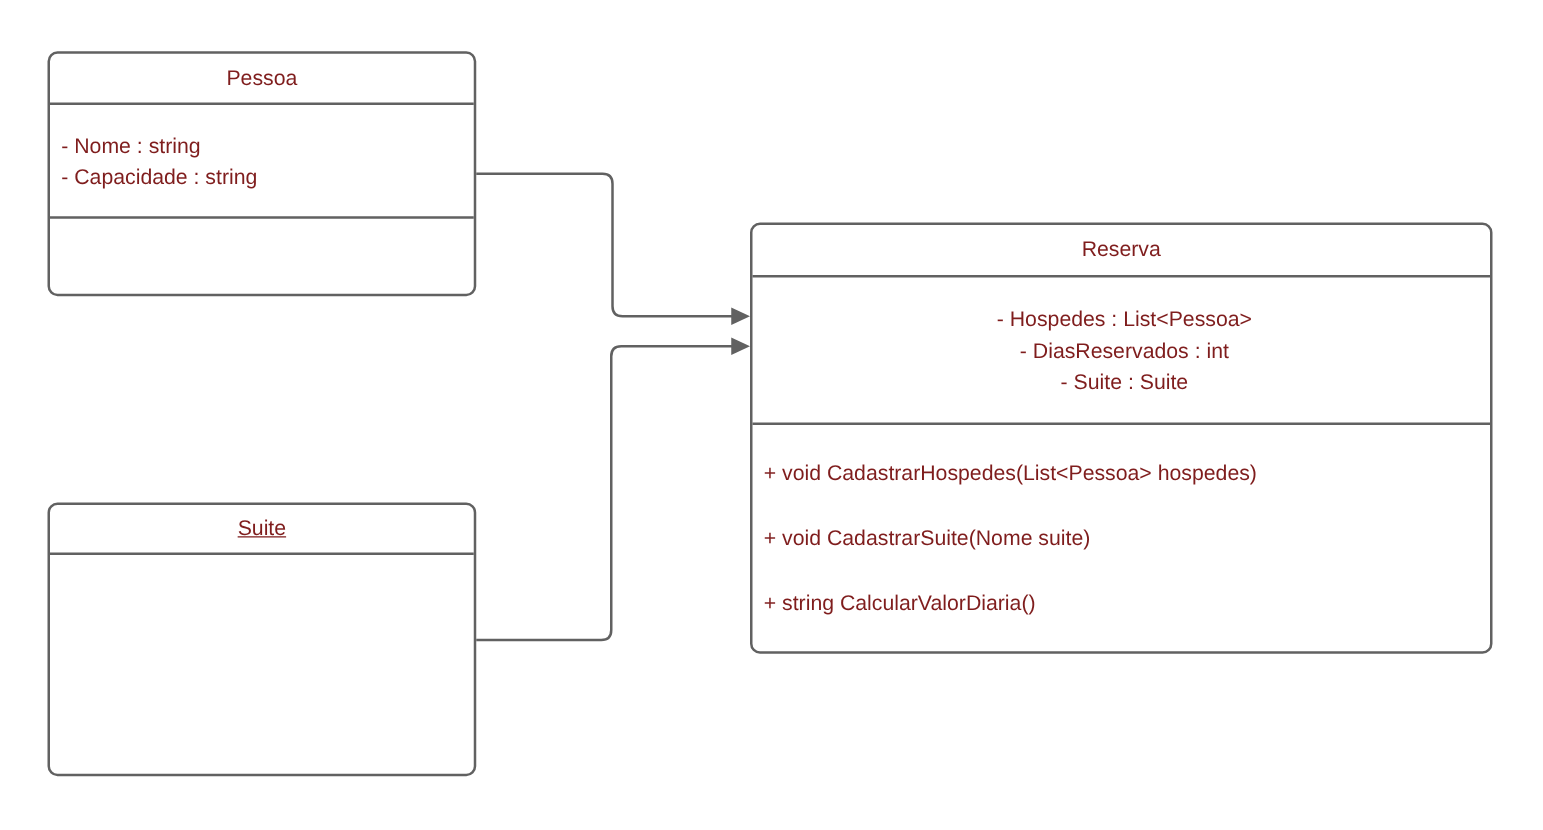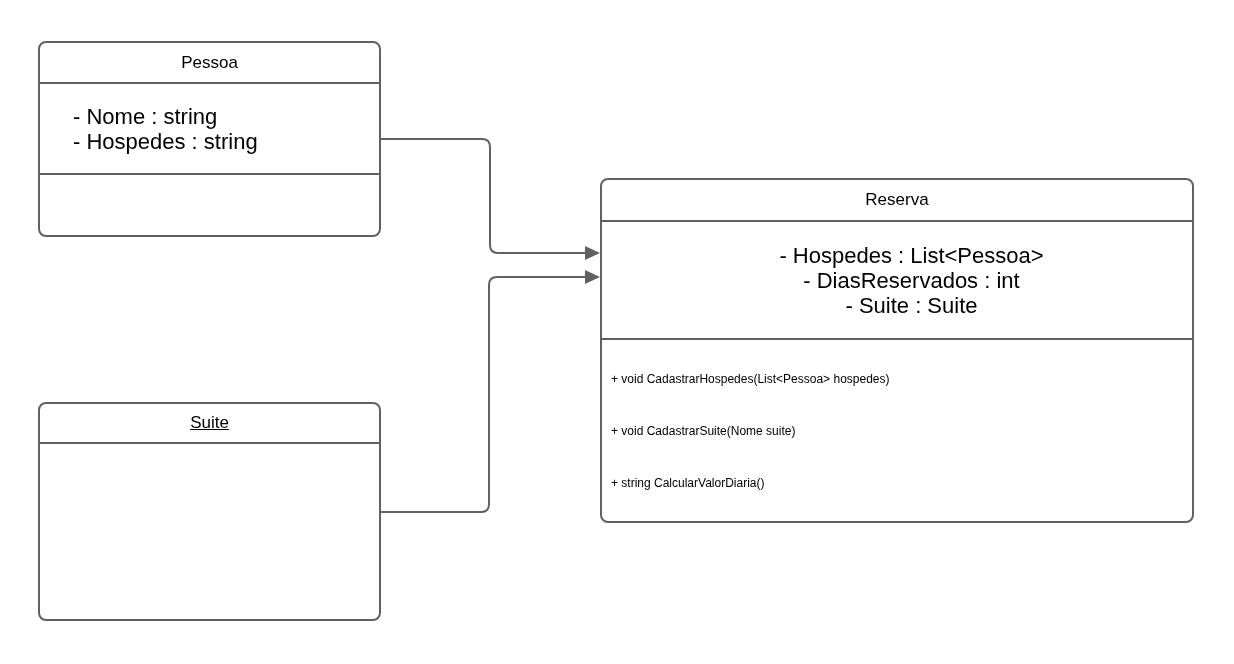--- a/index.html
+++ b/index.html
@@ -6,21 +6,21 @@
     margin: 0;
     padding: 0;
     background: #ffffff;
   }
   .canvas {
     position: relative;
     width: 1234px;
     height: 664px;
     background: #ffffff;
     font-family: "Liberation Sans", sans-serif;
-    color: #000000;
+    color: #7f1d1d;
     overflow: hidden;
   }
   .wires {
     position: absolute;
     left: 0; top: 0;
     width: 1234px; height: 664px;
   }
   .uml-class {
     position: absolute;
     box-sizing: border-box;
@@ -39,31 +39,31 @@
     font-size: 17px;
   }
   .attrs {
     border-bottom: 2px solid #616161;
     display: flex;
     flex-direction: column;
     justify-content: center;
     padding-left: 9px;
     padding-right: 4px;
   }
-  .attrs .line { line-height: 25px; font-size: 22px; white-space: nowrap; margin-left: 24px; }
+  .attrs .line { line-height: 25px; font-size: 17px; white-space: nowrap; }
   .methods {
     flex: 1;
     display: flex;
     flex-direction: column;
     justify-content: center;
     gap: 28px;
     padding-left: 9px;
     padding-right: 4px;
   }
-  .methods .line { line-height: 24px; font-size: 12px; white-space: nowrap; }
+  .methods .line { line-height: 24px; font-size: 17px; white-space: nowrap; }
   .empty { flex: 1; }
 
   #class-pessoa  { left: 38px;  top: 41px;  width: 343px; height: 196px; }
   #class-pessoa  .title { height: 39px; }
   #class-pessoa  .attrs { height: 89px; }
 
   #class-suite   { left: 38px;  top: 402px; width: 343px; height: 219px; }
   #class-suite   .title { height: 38px; text-decoration: underline; }
   #class-suite   .attrs { height: 114px; }
 
@@ -82,21 +82,21 @@
     <polygon points="585,246 600,253 585,260" fill="#616161"></polygon>
 
     <path d="M 381 512 L 481 512 Q 489 512 489 504 L 489 285 Q 489 277 497 277 L 586 277" fill="none" stroke="#616161" stroke-width="2"></path>
     <polygon points="585,270 600,277 585,284" fill="#616161"></polygon>
   </svg>
 
   <div class="uml-class" id="class-pessoa">
     <div class="compartment title">Pessoa</div>
     <div class="compartment attrs">
       <div class="line">- Nome : string</div>
-      <div class="line">- Hospedes : string</div>
+      <div class="line">- Capacidade : string</div>
     </div>
     <div class="compartment empty"></div>
   </div>
 
   <div class="uml-class" id="class-suite">
     <div class="compartment title">Suite</div>
     <div class="compartment empty"></div>
   </div>
 
   <div class="uml-class" id="class-reserva">

